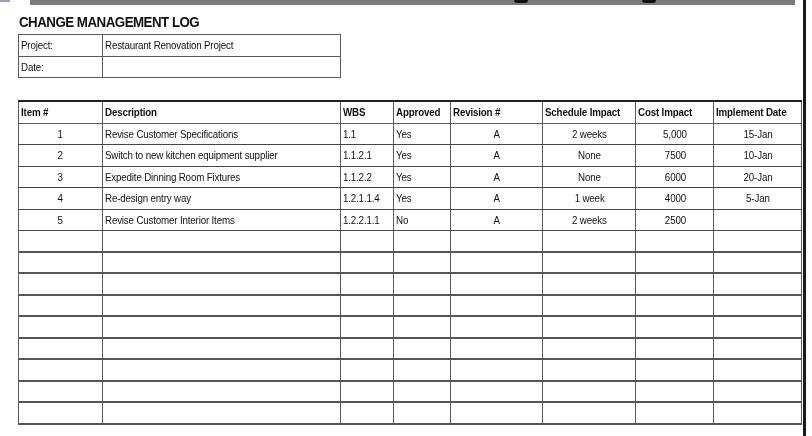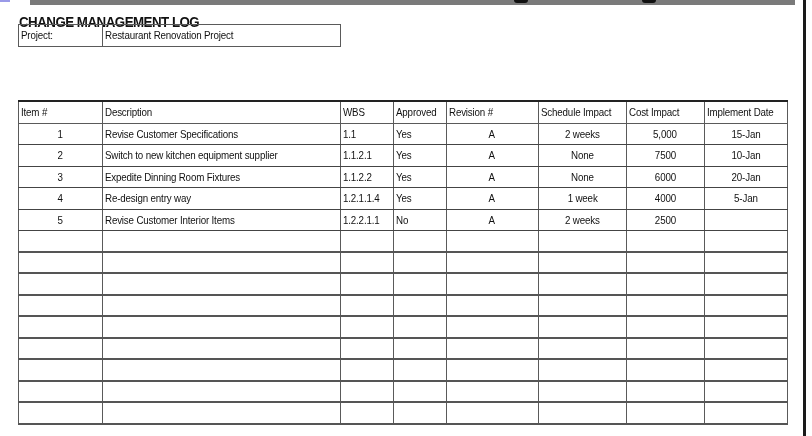--- a/index.html
+++ b/index.html
@@ -71,29 +71,29 @@
       display: inline-block;
       transform: scaleX(0.85);
       transform-origin: left center;
       letter-spacing: -0.2px;
     }
     .center .cell-text {
       transform-origin: center center;
     }
     .center { text-align: center; }
     .info-table {
-      left: 18px; top: 24px;
+      left: 18px; top: 34px;
     }
     .info-table td { height: 20.5px; }
     .log-table {
       left: 18px; top: 100px;
       border-top: 2px solid #222;
     }
     .log-table th {
-      font-weight: normal;
+      font-weight: bold;
       border-top: 2px solid #222;
     }
     .log-table tr.data td {
       border-bottom: 1px solid #444;
     }
     .log-table tr.blank td {
       border-bottom: 2px solid #555;
       height: 19.5px;
     }
   </style>
@@ -111,20 +111,24 @@
 
 <table class="info-table">
   <colgroup>
     <col style="width:84px">
     <col style="width:238px">
   </colgroup>
   <tbody>
     <tr>
       <td><span class="cell-text">Project:</span></td>
       <td><span class="cell-text">Restaurant Renovation Project</span></td>
+    </tr>
+    <tr>
+      <td><span class="cell-text">Date:</span></td>
+      <td><span class="cell-text"></span></td>
     </tr>
   </tbody>
 </table>
 
 <table class="log-table">
   <colgroup>
     <col style="width:84px">
     <col style="width:238px">
     <col style="width:53px">
     <col style="width:52px">

